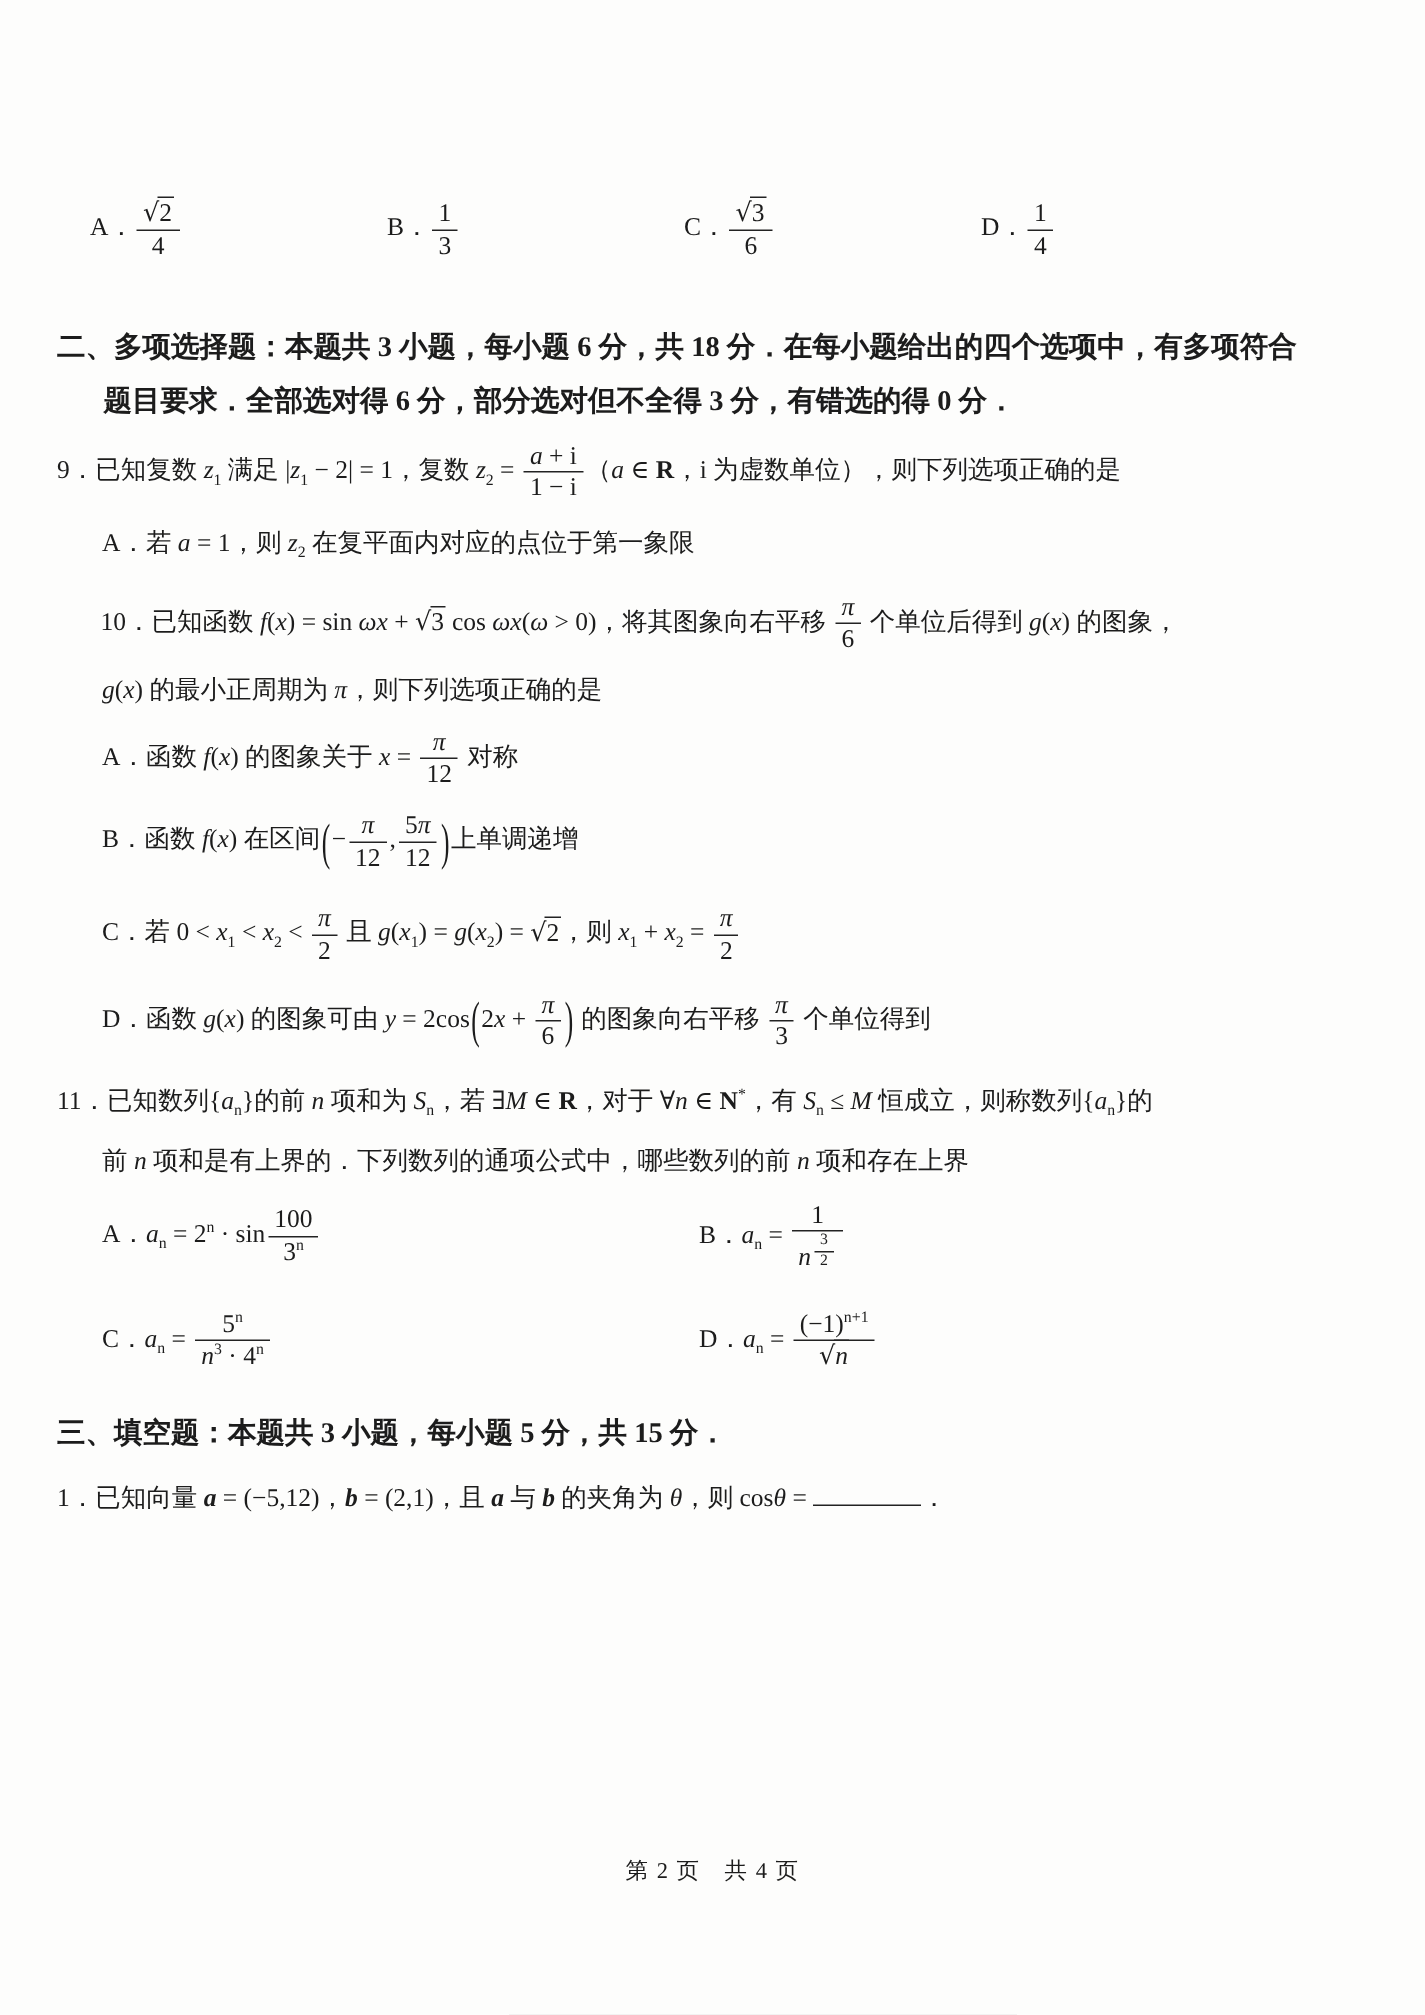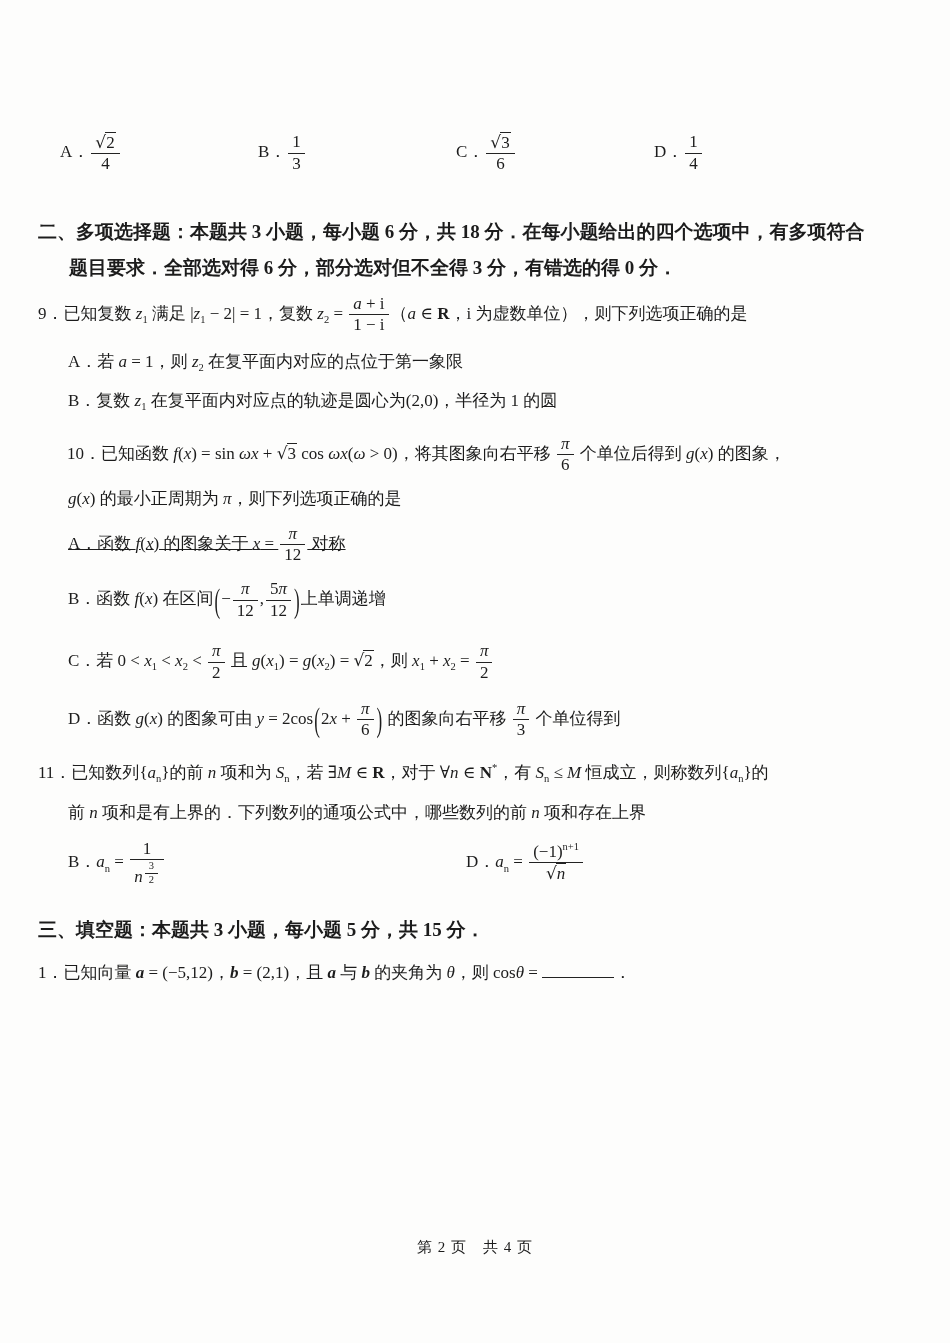--- a/index.html
+++ b/index.html
@@ -19,21 +19,21 @@
   
   .sec-head{font-weight:bold;font-size:19px;margin-top:26px;}
   .sec-head .l1{line-height:36px;white-space:nowrap;}
   .sec-head .l2{line-height:36px;padding-left:31px;white-space:nowrap;}
 
   #q9-stem{margin-top:8px;}
   .q9opt{padding-left:30px;margin-top:13px;line-height:26px;}
 
   #q10-s1{margin-top:20px;margin-left:29px;}
   #q10-s2{padding-left:30px;margin-top:10px;line-height:26px;}
-  #q10-a{padding-left:30px;margin-top:12px;text-decoration:underline;}
+  #q10-a{padding-left:30px;margin-top:12px;}
   #q10-b{padding-left:30px;margin-top:14px;}
   #q10-c{padding-left:30px;margin-top:20px;}
   #q10-d{padding-left:30px;margin-top:16px;}
 
   #q11-s1{margin-top:18px;line-height:28px;}
   #q11-s2{padding-left:30px;margin-top:12px;line-height:28px;}
   .q11grid{display:grid;grid-template-columns:398px auto;padding-left:30px;margin-top:12px;row-gap:24px;align-items:center;}
 
   #sec3{margin-top:24px;}
   #q12{margin-top:10px;line-height:30px;}
@@ -67,33 +67,34 @@
       <span class="cell line"><span>D．</span><span class="frac"><span class="fn"><span>1</span></span><span class="fd"><span>4</span></span></span></span>
     </div>
 
     <div class="sec-head">
       <div class="l1">二、多项选择题：本题共 3 小题，每小题 6 分，共 18 分．在每小题给出的四个选项中，有多项符合</div>
       <div class="l2">题目要求．全部选对得 6 分，部分选对但不全得 3 分，有错选的得 0 分．</div>
     </div>
 
     <div class="line" id="q9-stem"><span>9．已知复数 </span><span class="v">z</span><sub>1</sub><span> 满足 </span><span>|</span><span class="v">z</span><sub>1</sub><span> − 2| = 1，复数 </span><span class="v">z</span><sub>2</sub><span> = </span><span class="frac"><span class="fn"><span class="v">a</span><span> + i</span></span><span class="fd"><span>1 − i</span></span></span><span>（</span><span class="v">a</span><span> ∈ </span><span class="bb">R</span><span>，i 为虚数单位），则下列选项正确的是</span></div>
     <div class="line q9opt"><span>A．若 </span><span class="v">a</span><span> = 1，则 </span><span class="v">z</span><sub>2</sub><span> 在复平面内对应的点位于第一象限</span></div>
-    <div class="line q9opt"><span>B．复数 </span><span class="v">z</span><sub>1</sub><span> 在复平面内对应点的轨迹是圆心为</span><span>(2,0)</span><span>，半径为 1 的圆</span></div>
 
     <div class="line" id="q10-s1"><span>10．已知函数 </span><span class="v">f</span><span>(</span><span class="v">x</span><span>) = sin </span><span class="v">ωx</span><span> + </span><span class="sqrt"><span class="sqa"><span>3</span></span></span><span> cos </span><span class="v">ωx</span><span>(</span><span class="v">ω</span><span> &gt; 0)，将其图象向右平移 </span><span class="frac"><span class="fn"><span class="v">π</span></span><span class="fd"><span>6</span></span></span><span> 个单位后得到 </span><span class="v">g</span><span>(</span><span class="v">x</span><span>) 的图象，</span></div>
     <div class="line" id="q10-s2"><span class="v">g</span><span>(</span><span class="v">x</span><span>) 的最小正周期为 </span><span class="v">π</span><span>，则下列选项正确的是</span></div>
     <div class="line" id="q10-a"><span>A．函数 </span><span class="v">f</span><span>(</span><span class="v">x</span><span>) 的图象关于 </span><span class="v">x</span><span> = </span><span class="frac"><span class="fn"><span class="v">π</span></span><span class="fd"><span>12</span></span></span><span> 对称</span></div>
     <div class="line" id="q10-b"><span>B．函数 </span><span class="v">f</span><span>(</span><span class="v">x</span><span>) 在区间</span><span class="bigp">(</span><span>−</span><span class="frac"><span class="fn"><span class="v">π</span></span><span class="fd"><span>12</span></span></span><span>,</span><span class="frac"><span class="fn"><span>5</span><span class="v">π</span></span><span class="fd"><span>12</span></span></span><span class="bigp">)</span><span>上单调递增</span></div>
     <div class="line" id="q10-c"><span>C．若 0 &lt; </span><span class="v">x</span><sub>1</sub><span> &lt; </span><span class="v">x</span><sub>2</sub><span> &lt; </span><span class="frac"><span class="fn"><span class="v">π</span></span><span class="fd"><span>2</span></span></span><span> 且 </span><span class="v">g</span><span>(</span><span class="v">x</span><sub>1</sub><span>) = </span><span class="v">g</span><span>(</span><span class="v">x</span><sub>2</sub><span>) = </span><span class="sqrt"><span class="sqa"><span>2</span></span></span><span>，则 </span><span class="v">x</span><sub>1</sub><span> + </span><span class="v">x</span><sub>2</sub><span> = </span><span class="frac"><span class="fn"><span class="v">π</span></span><span class="fd"><span>2</span></span></span></div>
     <div class="line" id="q10-d"><span>D．函数 </span><span class="v">g</span><span>(</span><span class="v">x</span><span>) 的图象可由 </span><span class="v">y</span><span> = 2cos</span><span class="bigp">(</span><span>2</span><span class="v">x</span><span> + </span><span class="frac"><span class="fn"><span class="v">π</span></span><span class="fd"><span>6</span></span></span><span class="bigp">)</span><span> 的图象向右平移 </span><span class="frac"><span class="fn"><span class="v">π</span></span><span class="fd"><span>3</span></span></span><span> 个单位得到</span></div>
 
     <div class="line" id="q11-s1"><span>11．已知数列</span><span>{</span><span class="v">a</span><sub>n</sub><span>}</span><span>的前 </span><span class="v">n</span><span> 项和为 </span><span class="v">S</span><sub>n</sub><span>，若 ∃</span><span class="v">M</span><span> ∈ </span><span class="bb">R</span><span>，对于 ∀</span><span class="v">n</span><span> ∈ </span><span class="bb">N</span><sup>*</sup><span>，有 </span><span class="v">S</span><sub>n</sub><span> ≤ </span><span class="v">M</span><span> 恒成立，则称数列</span><span>{</span><span class="v">a</span><sub>n</sub><span>}</span><span>的</span></div>
     <div class="line" id="q11-s2"><span>前 </span><span class="v">n</span><span> 项和是有上界的．下列数列的通项公式中，哪些数列的前 </span><span class="v">n</span><span> 项和存在上界</span></div>
     <div class="q11grid">
+      <span class="line"><span>A．</span><span class="v">a</span><sub>n</sub><span> = 2</span><sup>n</sup><span> · sin</span><span class="frac"><span class="fn"><span>100</span></span><span class="fd"><span>3</span><sup>n</sup></span></span></span>
       <span class="line"><span>B．</span><span class="v">a</span><sub>n</sub><span> = </span><span class="frac"><span class="fn"><span>1</span></span><span class="fd"><span class="v">n</span><sup><span class="frac"><span class="fn"><span>3</span></span><span class="fd"><span>2</span></span></span></sup></span></span></span>
+      <span class="line"><span>C．</span><span class="v">a</span><sub>n</sub><span> = </span><span class="frac"><span class="fn"><span>5</span><sup>n</sup></span><span class="fd"><span class="v">n</span><sup>3</sup><span> · 4</span><sup>n</sup></span></span></span>
       <span class="line"><span>D．</span><span class="v">a</span><sub>n</sub><span> = </span><span class="frac"><span class="fn"><span>(−1)</span><sup>n+1</sup></span><span class="fd"><span class="sqrt"><span class="sqa"><span class="v">n</span></span></span></span></span></span>
     </div>
 
     <div class="sec-head" id="sec3">
       <div class="l1">三、填空题：本题共 3 小题，每小题 5 分，共 15 分．</div>
     </div>
 
     <div class="line" id="q12"><span>1．已知向量 </span><span class="bi">a</span><span> = (−5,12)，</span><span class="bi">b</span><span> = (2,1)，且 </span><span class="bi">a</span><span> 与 </span><span class="bi">b</span><span> 的夹角为 </span><span class="v">θ</span><span>，则 cos</span><span class="v">θ</span><span> = </span><span class="blank"></span><span>．</span></div>
   </div>
 

